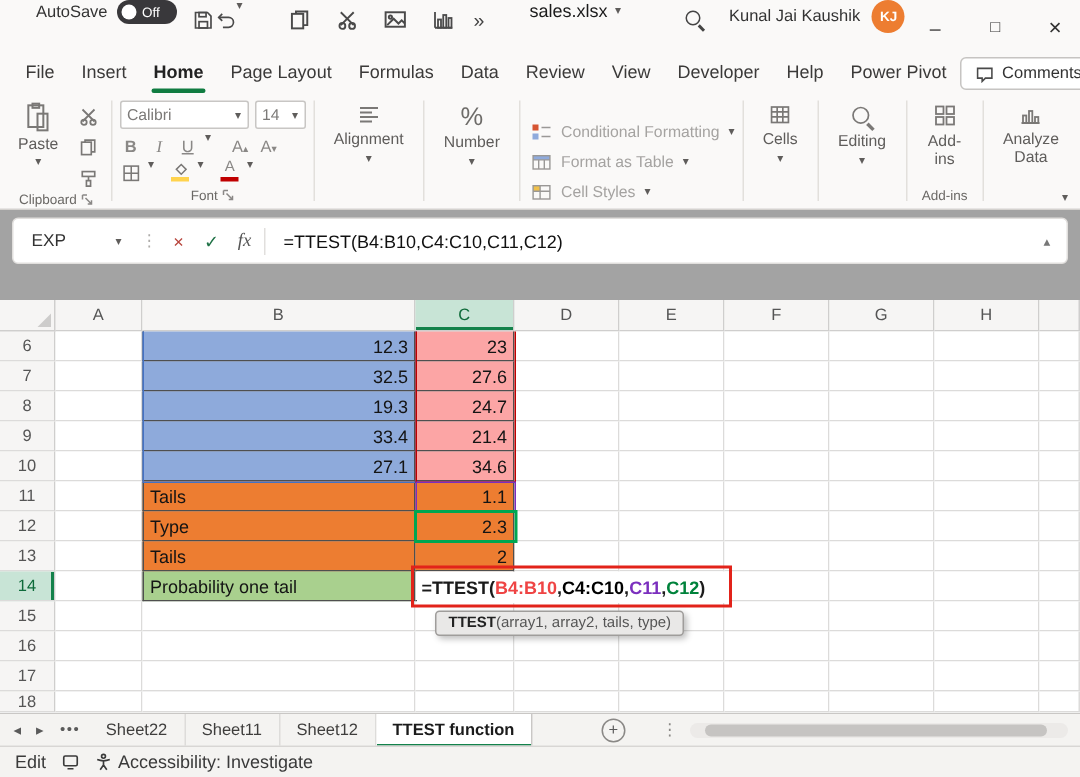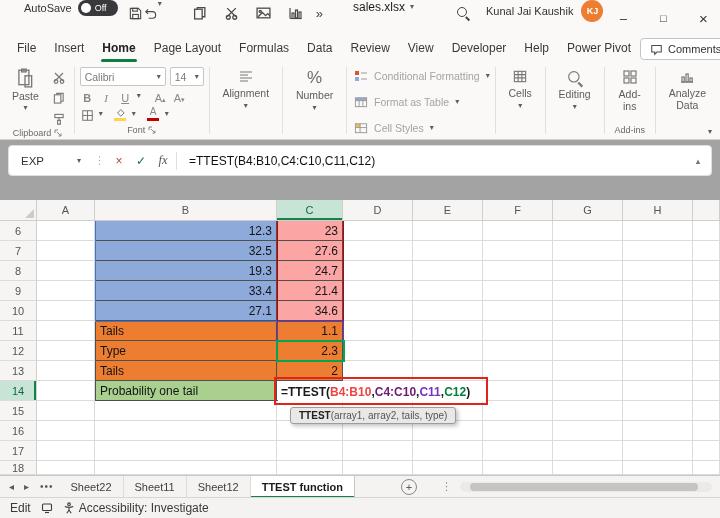--- a/index.html
+++ b/index.html
@@ -46,30 +46,30 @@
   .rg-body{flex:1;display:flex;align-items:flex-start}
   .rg-label{font-size:9px;color:#6a6865;display:flex;align-items:center;gap:3px;padding-bottom:2px}
   .launcher{width:8px;height:8px}
   .launcher *{stroke:#8a8886;fill:none;stroke-width:1}
   .rsep{width:1px;background:#e2e0dc;margin:4px 1px}
   .bigbtn{display:flex;flex-direction:column;align-items:center;gap:2px;font-size:10.5px;color:#5f5d5b;padding:2px 6px;text-align:center}
   .smallstack{display:flex;flex-direction:column;justify-content:space-between;height:62px;padding:2px 0 0 4px}
   .sbtn{width:20px;height:18px;display:flex;align-items:center;justify-content:center}
   .fontgrp{display:flex;flex-direction:column;gap:2px;padding-top:1px}
   .selbox{height:19px;border:1px solid #c8c6c4;background:#fff;display:flex;align-items:center;justify-content:space-between;padding:0 4px;font-size:10.5px;color:#7c7a78;border-radius:2px}
-  .fmt-row{display:flex;align-items:center;gap:4px}
+  .fmt-row{display:flex;gap:4px}
   .fmt-btn{min-width:15px;height:16px;display:flex;align-items:flex-end;justify-content:center;font-size:11px;color:#8a8886;line-height:1.1}
   .fmt-btn.b{font-weight:bold}
   .fmt-btn.i{font-style:italic;font-family:"Liberation Serif",serif}
   .fmt-btn.u{text-decoration:underline}
   .colorbar{display:flex;flex-direction:column;align-items:center;gap:1px}
   .bar-red{width:12px;height:3px;background:#c00000}
   .bar-yellow{width:12px;height:3px;background:#ffd34d}
   .vbtn{display:flex;flex-direction:column;align-items:center;gap:3px;padding:3px 8px 0;font-size:10.5px;color:#5f5d5b;text-align:center}
-  .styles-col{display:flex;flex-direction:column;justify-content:space-between;height:72px;padding-left:2px}
+  .styles-col{display:flex;flex-direction:column;justify-content:flex-end;height:72px;padding-left:2px}
   .style-item{display:flex;align-items:center;gap:6px;font-size:10.5px;color:#a5a3a1;height:20px;white-space:nowrap}
   .pct{font-size:17px;color:#6e6c69;line-height:1}
   .ribbon-collapse{position:absolute;right:8px;bottom:3px}
   .mag-lg{transform:scale(1.15);margin-top:2px}
   .mag-lg::before{border-color:#7a7876}
   .mag-lg::after{background:#7a7876}
 
   
   .fstrip{height:60px;background:#a3a3a3;padding:5px 8px 0;flex:0 0 auto}
   .fbar{height:31px;background:#fff;border:1px solid #e1dfdd;border-radius:4px;display:flex;align-items:center;overflow:hidden}
@@ -648,21 +648,21 @@
 
     <div class="ov" id="ref-blue"></div>
     <div class="ov" id="ref-red"></div>
     <div class="ov" id="ref-purple"></div>
     <div class="ov" id="ref-green"></div>
 
     <div class="ov" id="editcell">
       <span style="color: rgb(27, 27, 27);">=TTEST(</span>
         <span style="color: #ef4444;">B4:B10</span>
         <span style="color: rgb(27, 27, 27);">,</span>
-        <span style="color: #701a75;">C4:C10</span>
+        <span style="color: #000000;">C4:C10</span>
         <span style="color: rgb(27, 27, 27);">,</span>
         <span style="color: rgb(123, 47, 190);">C11</span>
         <span style="color: rgb(27, 27, 27);">,</span>
         <span style="color: rgb(0, 130, 59);">C12</span>
         <span style="color: rgb(27, 27, 27);">)</span>
     </div>
     <div class="ov" id="annotation"></div>
     <div class="ov" id="fn-tooltip">
       <span class="tt-fn">TTEST</span><span class="tt-args">(array1, array2, tails, type)</span>
     </div>

